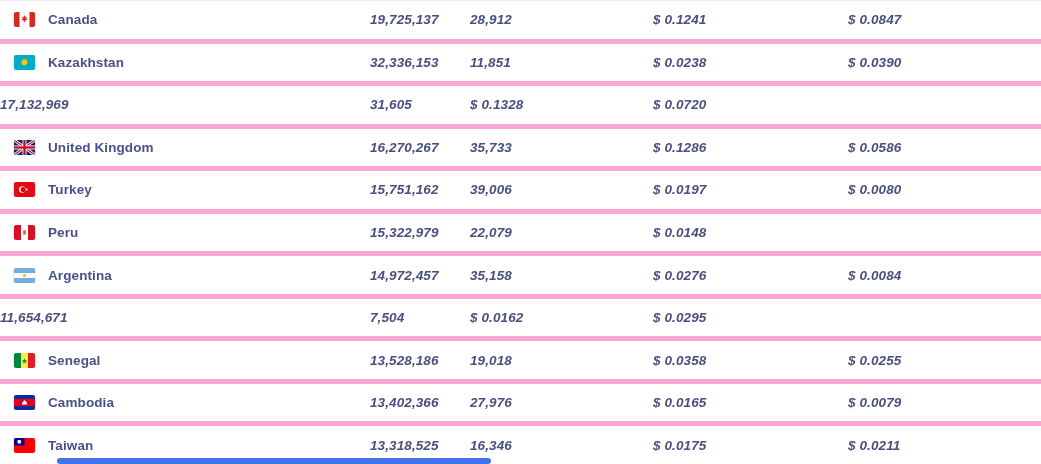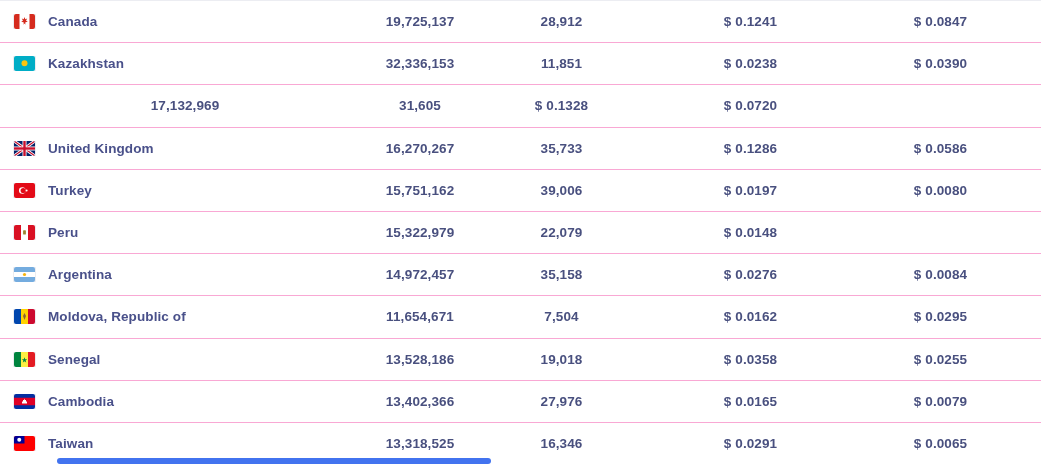--- a/index.html
+++ b/index.html
@@ -10,30 +10,30 @@
   .table{
     position:absolute;left:0;top:0;right:0;bottom:0;
     display:flex;flex-direction:column;
     border-top:1px solid #ecedf2;
   }
   .row{
     flex:1 1 0;
     display:grid;
     grid-template-columns:370px 100px 183px 195px 185px;
     align-items:center;
-    border-bottom:1px solid #f9a8d4;
+    border-bottom:5px solid #f9a8d4;
     background:#ffffff;
     box-sizing:border-box;
   }
   .row:last-child{border-bottom:none;}
   .cell{
     font-size:13.5px;font-weight:700;color:#49507f;letter-spacing:.1px;
     white-space:nowrap;overflow:hidden;
   }
-  .num{text-align:center;}
+  .num{text-align:left;font-style:italic;}
   .name-cell{display:flex;align-items:center;gap:13px;padding-left:14px;}
   .flag{
     width:21px;height:15px;flex:0 0 21px;border-radius:2px;overflow:hidden;
     box-shadow:0 0 0 1px rgba(60,70,110,.10);display:inline-flex;
   }
   .flag svg{display:block;width:21px;height:15px;}
   .country{color:#49508a;}
   .hscroll-thumb{
     position:absolute;left:57px;bottom:0;width:434px;height:6px;
     border-radius:3px;
@@ -145,31 +145,20 @@
             </svg>
           </span>
           <span class="country">Argentina</span>
         </div>
         <div class="cell num">14,972,457</div>
         <div class="cell num">35,158</div>
         <div class="cell num">$ 0.0276</div>
         <div class="cell num">$ 0.0084</div>
       </div>
       <div class="row">
-        <div class="cell name-cell">
-          <span class="flag">
-            <svg viewBox="0 0 21 15" xmlns="http://www.w3.org/2000/svg">
-              <rect width="7" height="15" fill="#0046ae"></rect>
-              <rect x="7" width="7" height="15" fill="#ffd200"></rect>
-              <rect x="14" width="7" height="15" fill="#cc092f"></rect>
-              <path d="M10.5 4l1.5 3-1.5 4-1.5-4z" fill="#8b5e3c"></path>
-            </svg>
-          </span>
-          <span class="country">Moldova, Republic of</span>
-        </div>
         <div class="cell num">11,654,671</div>
         <div class="cell num">7,504</div>
         <div class="cell num">$ 0.0162</div>
         <div class="cell num">$ 0.0295</div>
       </div>
       <div class="row">
         <div class="cell name-cell">
           <span class="flag">
             <svg viewBox="0 0 21 15" xmlns="http://www.w3.org/2000/svg">
               <rect width="7" height="15" fill="#00853f"></rect>
@@ -207,18 +196,18 @@
             <svg viewBox="0 0 21 15" xmlns="http://www.w3.org/2000/svg">
               <rect width="21" height="15" fill="#fe0000"></rect>
               <rect width="10.5" height="7.5" fill="#000095"></rect>
               <circle cx="5.25" cy="3.75" r="2" fill="#fff"></circle>
             </svg>
           </span>
           <span class="country">Taiwan</span>
         </div>
         <div class="cell num">13,318,525</div>
         <div class="cell num">16,346</div>
-        <div class="cell num">$ 0.0291</div>
-        <div class="cell num">$ 0.0065</div>
+        <div class="cell num">$ 0.0175</div>
+        <div class="cell num">$ 0.0211</div>
       </div>
     </div>
   <div class="hscroll-thumb" id="hthumb" style="background: rgb(66, 115, 239);"></div>
 </div>
 
 </body></html>

